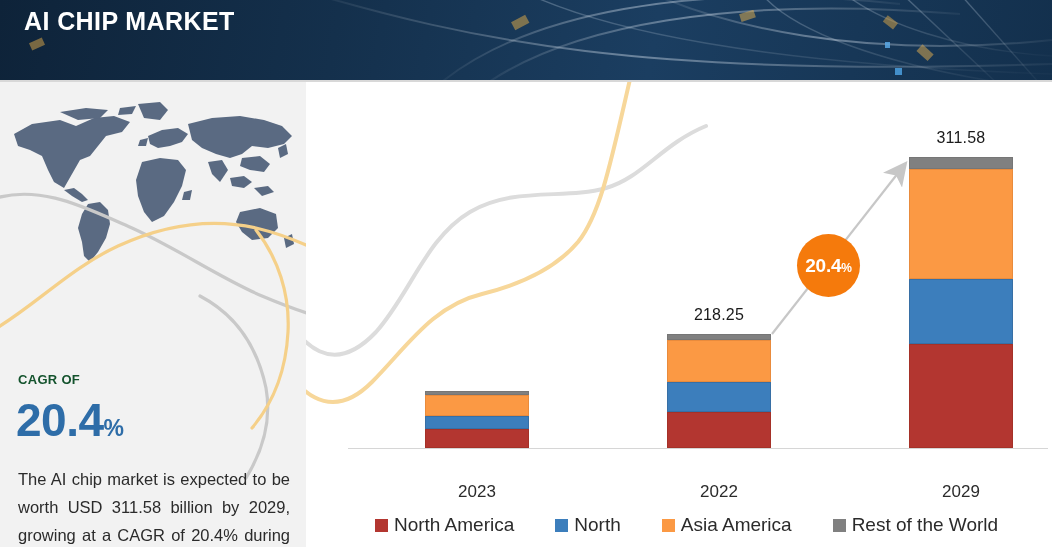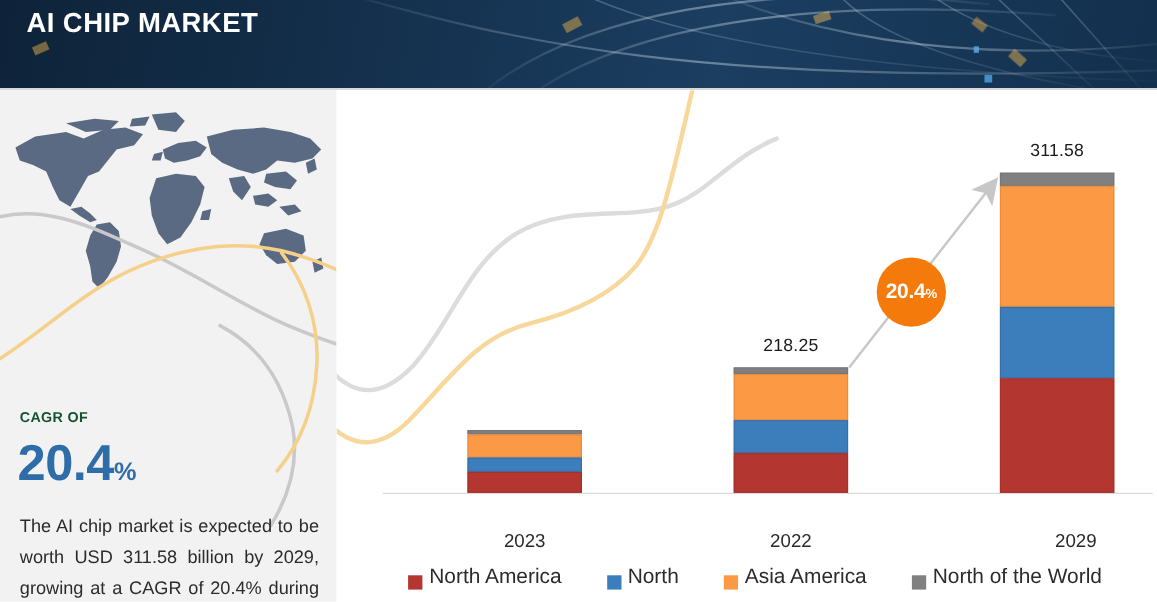--- a/index.html
+++ b/index.html
@@ -89,21 +89,21 @@
   }
   .bubble span{color:#ffffff;font-size:19px;font-weight:bold;letter-spacing:-.2px;}
   .bubble span .pct{font-size:12px;font-weight:bold;}
 
   
   .legend{
     position:absolute;left:306px;top:505px;width:746px;height:40px;
     display:flex;align-items:center;justify-content:center;gap:26px;
     z-index:7;
   }
-  .legend-item{display:flex;align-items:flex-end;gap:6px;padding-left:15px;}
+  .legend-item{display:flex;align-items:center;gap:6px;padding-left:15px;}
   .swatch{width:13px;height:13px;display:inline-block;}
   .legend-text{font-size:19px;color:#2b2b2b;white-space:nowrap;}
 </style>
 </head>
 <body>
 
 <div id="root">
 
   <div class="header">
     <svg width="1052" height="80">
@@ -232,21 +232,21 @@
     <div class="barvalue" style="left:361px;top:224px;width:104px;">218.25</div>
     <div class="xlabel" style="left:361px;width:104px;">2022</div>
 
     <div class="bar" style="left:603px;top:75px;width:104px;height:291px;">
       <div class="seg row" style="height:12px;"></div>
       <div class="seg ap" style="height:110px;"></div>
       <div class="seg eu" style="height:65px;"></div>
       <div class="seg na" style="height:104px;"></div>
     </div>
     <div class="barvalue" style="left:603px;top:47px;width:104px;">311.58</div>
-    <div class="xlabel" style="left:620px;width:104px;">2029</div>
+    <div class="xlabel" style="left:603px;width:104px;">2029</div>
 
     <svg width="746" height="465" style="position:absolute;left:0;top:0;pointer-events:none;">
       <defs>
         <marker id="ah" markerWidth="11" markerHeight="11" refX="7" refY="5.5" orient="auto">
           <path d="M0,0 L11,5.5 L0,11 L2.6,5.5 Z" fill="#c7c7c7"></path>
         </marker>
       </defs>
       <line x1="466" y1="252" x2="596" y2="86" stroke="#c7c7c7" stroke-width="2.2" marker-end="url(#ah)"></line>
     </svg>
 
@@ -263,17 +263,17 @@
     <div class="legend-item">
       <span class="swatch" style="background:#3c7ebc;"></span>
       <span class="legend-text">North</span>
     </div>
     <div class="legend-item">
       <span class="swatch" style="background:#fb9944;"></span>
       <span class="legend-text">Asia America</span>
     </div>
     <div class="legend-item">
       <span class="swatch" style="background:#808080;"></span>
-      <span class="legend-text">North of the World</span>
+      <span class="legend-text">Rest of the World</span>
     </div>
   </div>
 
 </div>
 
 </body></html>

